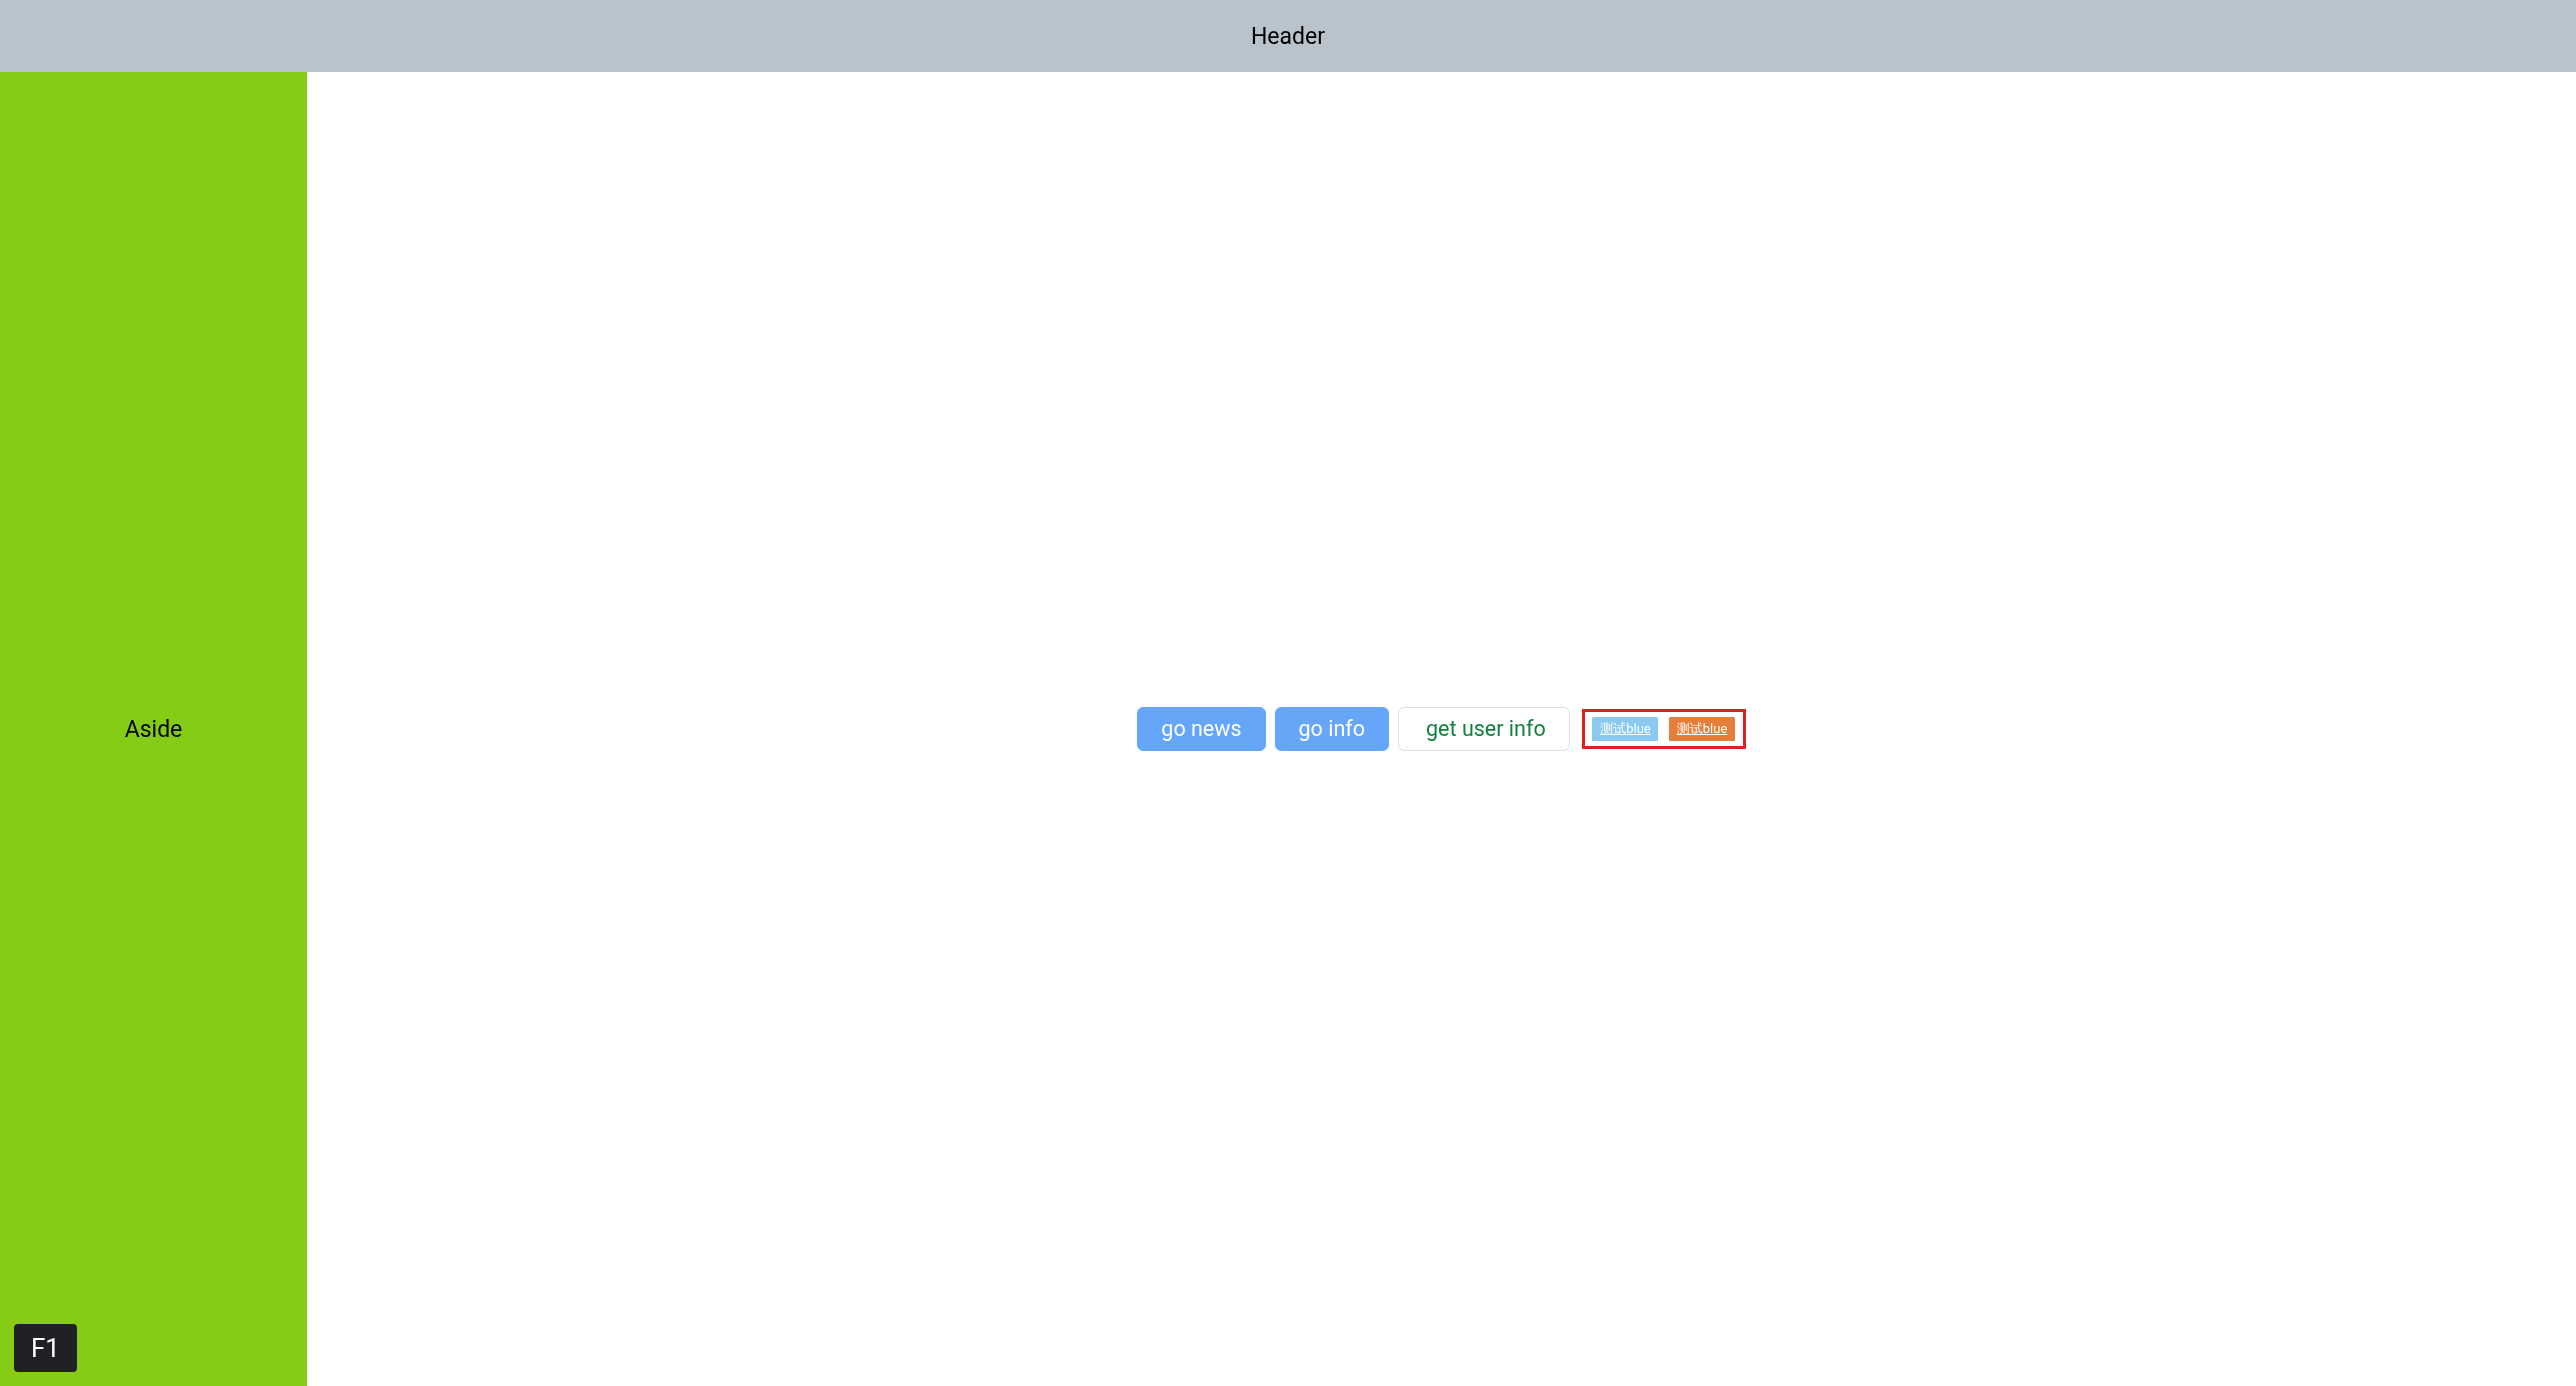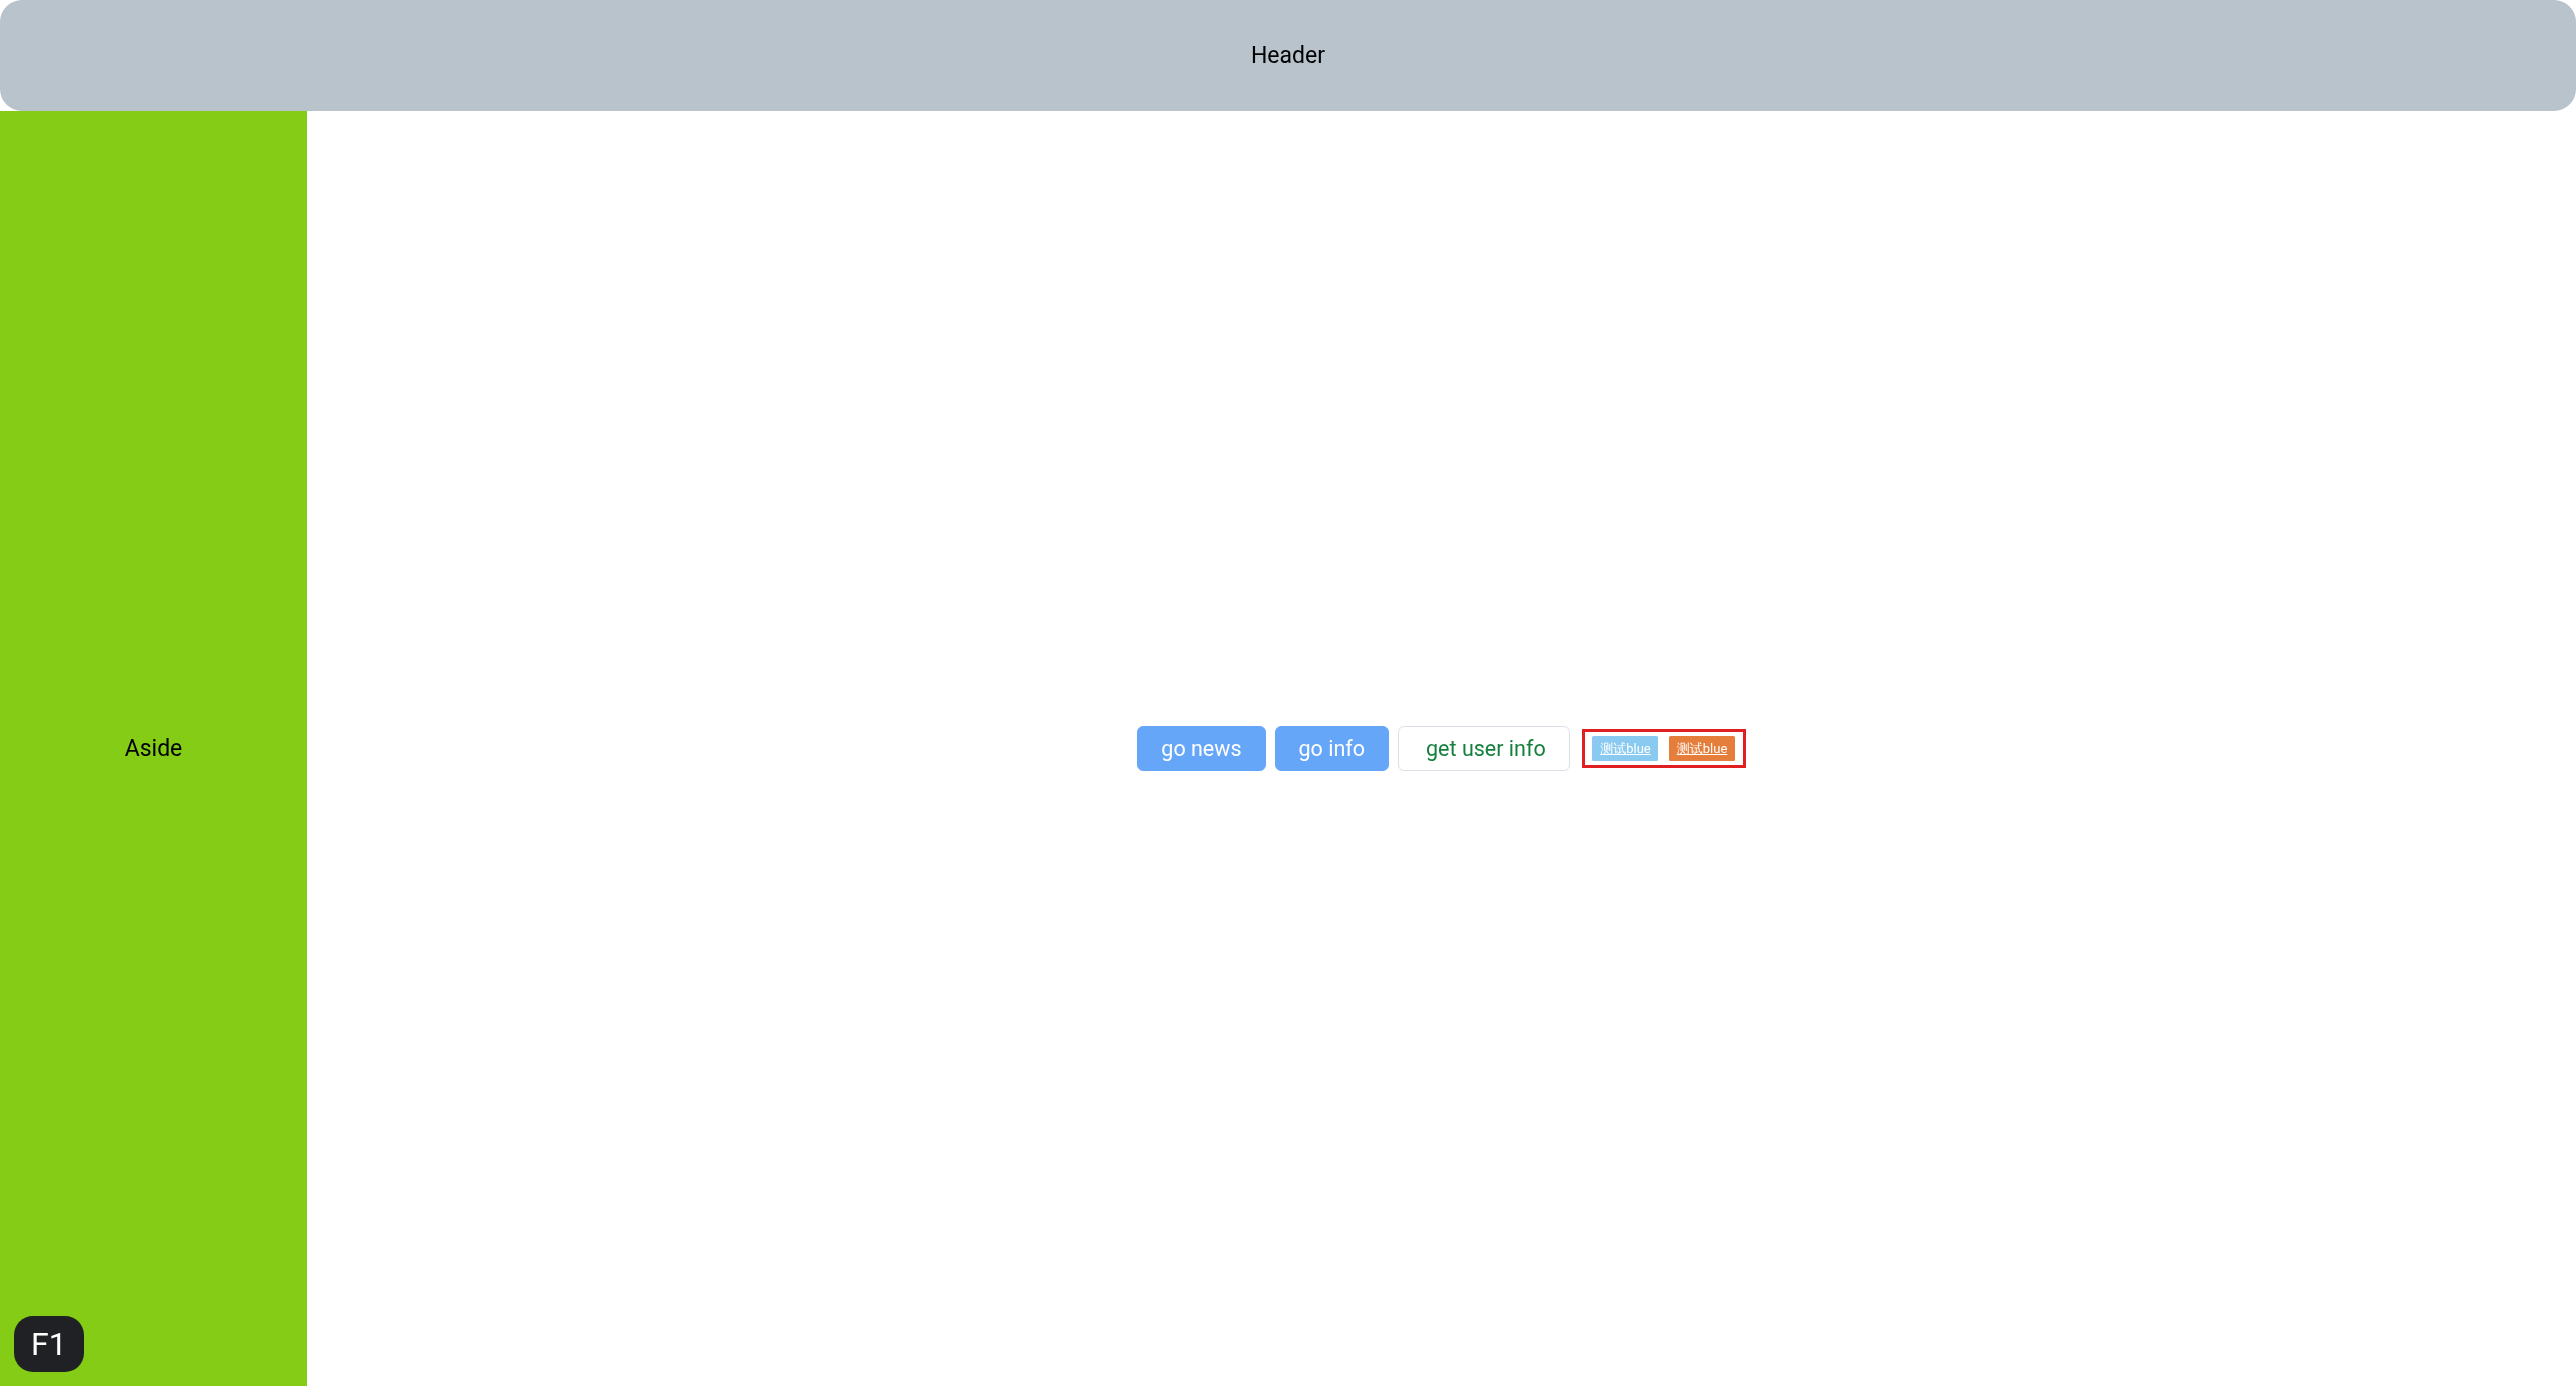--- a/index.html
+++ b/index.html
@@ -15,28 +15,27 @@
   }
   .page {
     width: 2576px;
     height: 1386px;
     display: flex;
     flex-direction: column;
     position: relative;
   }
   .header {
     width: 100%;
-    height: 111px;
+    height: 72px;
     background: #b8c3cc;
     display: flex;
     align-items: center;
     justify-content: center;
     color: #000;
     font-size: 23px;
-    border-radius: 22px;
   }
   .body-row {
     flex: 1;
     display: flex;
     min-height: 0;
   }
   .aside {
     width: 307px;
     background: #84cc16;
     display: flex;
@@ -105,23 +104,23 @@
   }
   .tag-warn {
     background: #e67e3b;
   }
   .f1-badge {
     position: absolute;
     left: 14px;
     bottom: 14px;
     background: #202124;
     color: #fff;
-    font-size: 32px;
+    font-size: 26px;
     padding: 9.2px 17px;
-    border-radius: 19px;
+    border-radius: 4px;
   }
 </style>
 </head>
 <body>
 
 <div class="page">
 
   <div class="header">
     <span>Header</span>
   </div>

